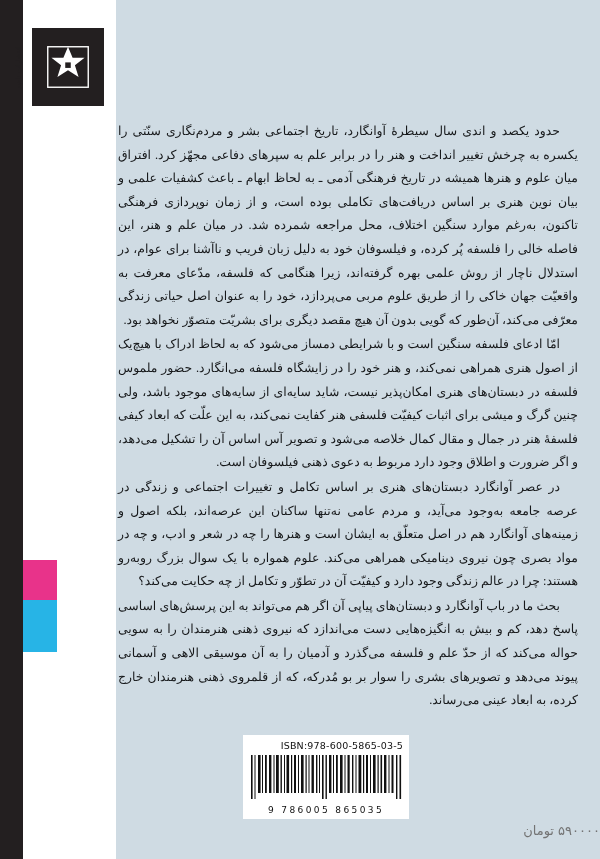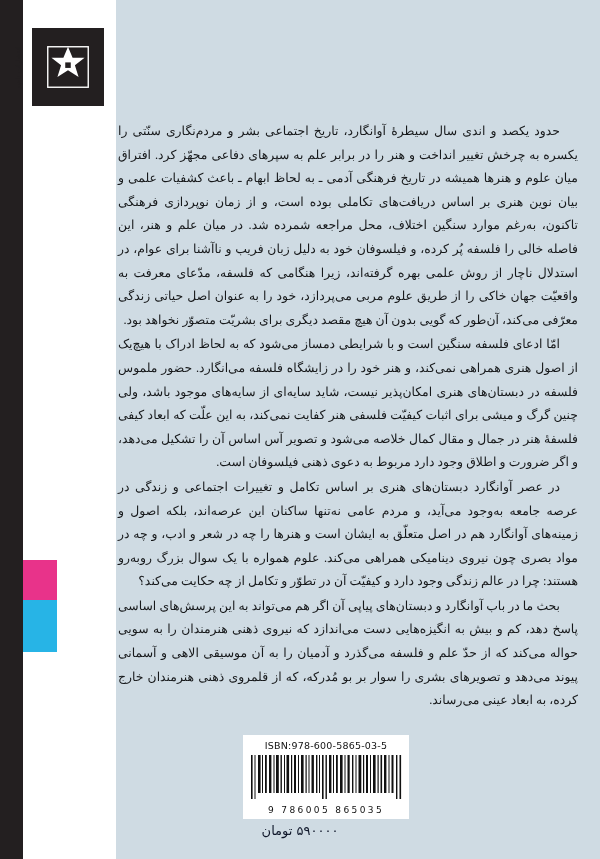--- a/index.html
+++ b/index.html
@@ -127,20 +127,21 @@
     box-sizing: border-box;
     text-align: center;
   }
   #isbn-text {
     font-family: "DejaVu Sans", sans-serif;
     font-size: 9.5px;
     color: #111111;
     letter-spacing: 0.2px;
     direction: ltr;
     margin-bottom: 4px;
+    text-align: right;
   }
   #barcode-bars {
     height: 44px;
     width: 154px;
     margin: 0 auto;
     display: block;
   }
   #barcode-digits {
     font-family: "DejaVu Sans", sans-serif;
     font-size: 9px;
@@ -149,24 +150,24 @@
     direction: ltr;
     margin-top: 6px;
   }
 
   
   #price-text {
     position: absolute;
     top: 823px;
     left: 0;
     width: 600px;
-    text-align: center;
+    text-align: right;
     direction: rtl;
     font-size: 13px;
-    color: #0f172a;
+    color: #737373;
     letter-spacing: 0.5px;
   }
 </style>
 </head>
 <body>
 
 <div id="book-cover">
 
   <div id="spine-strip"></div>
   <div id="back-panel"></div>

